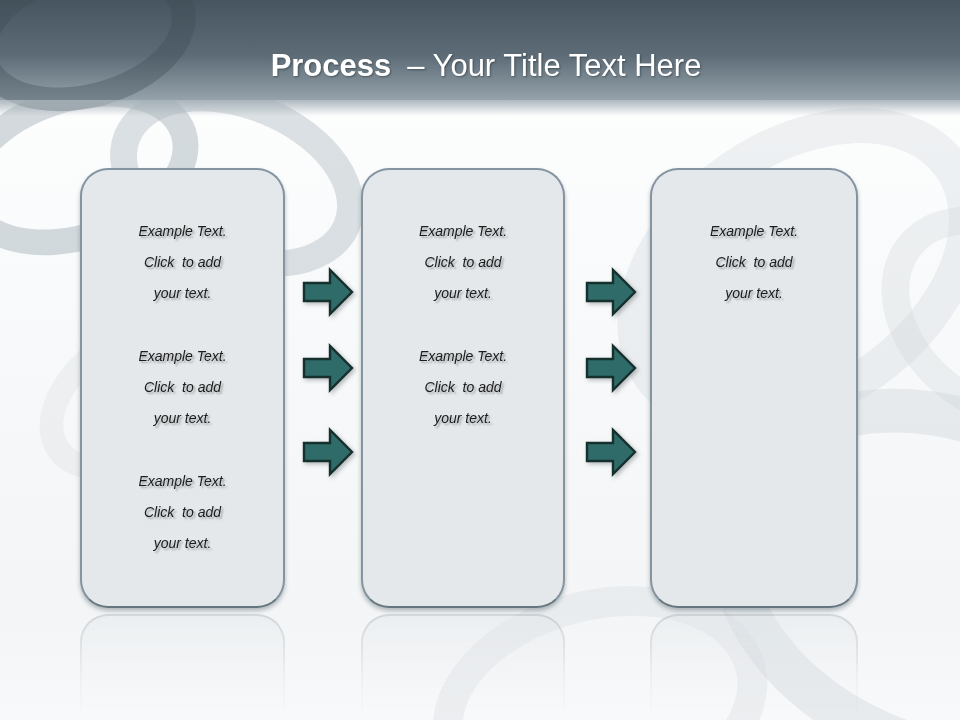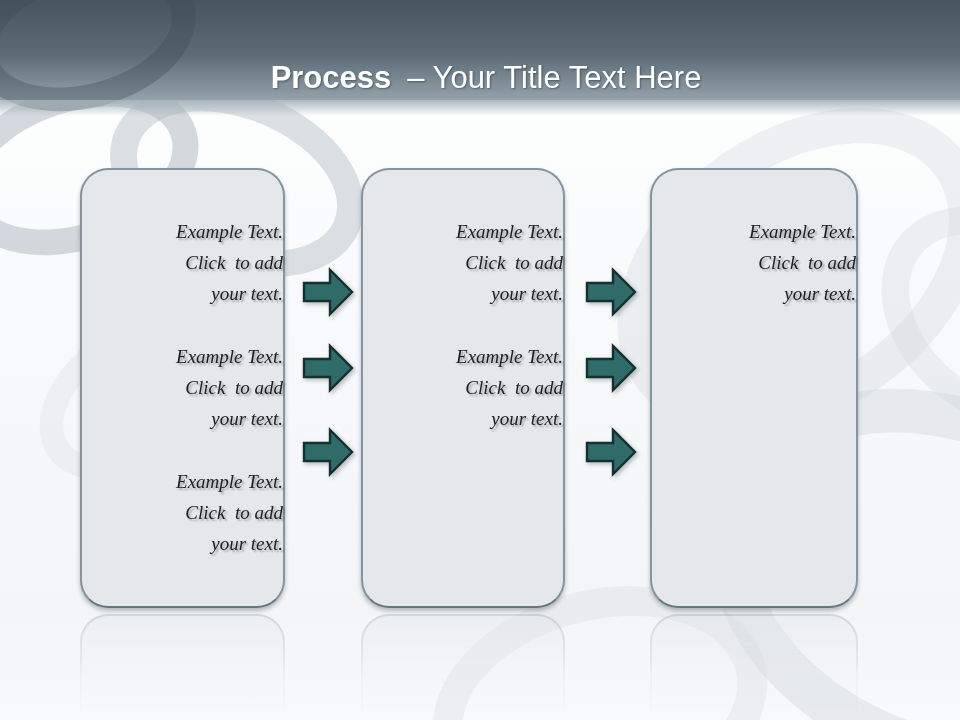--- a/index.html
+++ b/index.html
@@ -19,21 +19,21 @@
     display:flex;align-items:flex-end;justify-content:center;
   }
   .header-fade{
     position:absolute;left:0;top:100px;width:960px;height:16px;
     background:linear-gradient(180deg,rgba(160,172,180,0.85),rgba(230,235,238,0.0));
     z-index:6;
   }
   .title{
     color:var(--title-text);
     font-size:31px;
-    padding-bottom:4px;
+    padding-bottom:16px;
     text-shadow:1px 1px 2px rgba(20,30,36,0.45);
     white-space:nowrap;
     margin-left:12px;
   }
   .title .bold{font-weight:700;}
   .title .rest{font-weight:400;margin-left:16px;}
 
   .header-chain{
     position:absolute;border-radius:50%;border-style:solid;border-color:#3c4a54;
     z-index:0;
@@ -56,30 +56,29 @@
     box-shadow:0 3px 4px rgba(95,110,120,0.45);
     z-index:3;
     padding-top:46px;
   }
   .panel-1{left:80px;width:205px;}
   .panel-2{left:361px;width:204px;}
   .panel-3{left:650px;width:208px;}
 
   .text-block{
     width:100%;
-    text-align:right;
+    text-align:center;
     font-style:italic;
-    font-size:19px;
+    font-size:14px;
     line-height:31px;
     color:var(--body-text);
     text-shadow:2px 2px 2px rgba(40,45,50,0.35);
     white-space:pre-wrap;
     margin:0 0 32px 0;
     min-height:93px;
-    font-family:Liberation Serif, serif;
   }
 
   
   .arrow{
     position:absolute;width:52px;height:52px;z-index:2;
     filter:drop-shadow(2px 2px 2px rgba(60,70,75,0.35));
   }
   .col-1{left:302px;}
   .col-2{left:585px;}
   .row-1{top:266px;}

